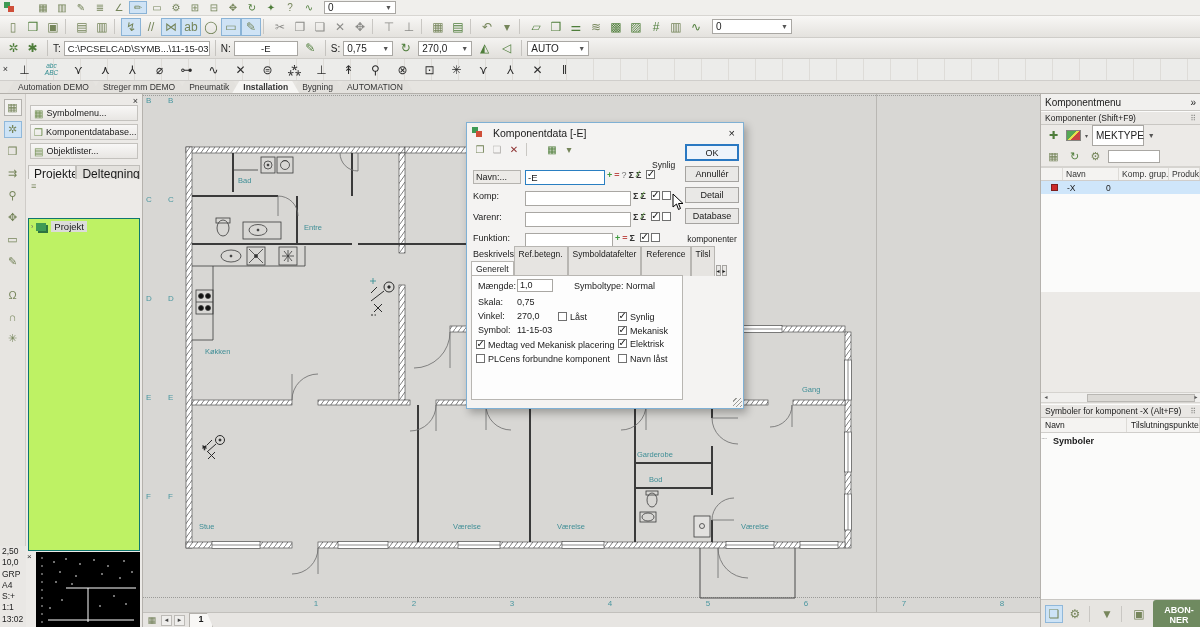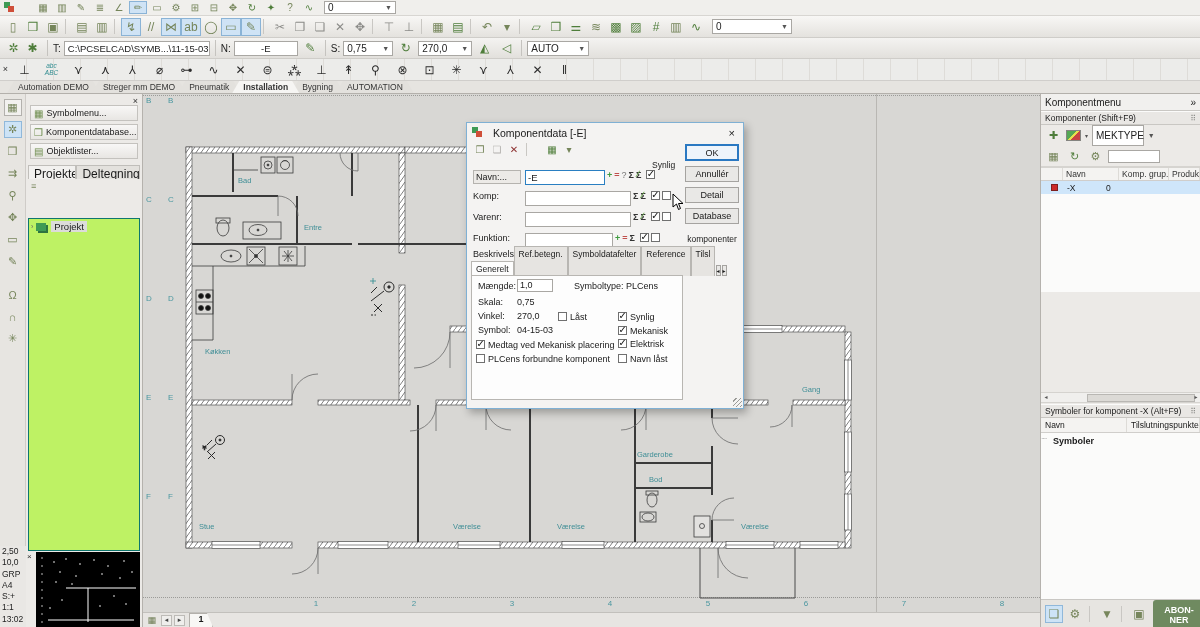--- a/index.html
+++ b/index.html
@@ -712,29 +712,29 @@
           <span class="dtab clip">Tilsl</span>
         </div>
       <span class="tab-arr">◂</span>
       <span class="tab-arr">▸</span>
     </div>
 
     <div class="dlg-panel">
       <span class="dp" style="left:6px;top:5px">Mængde:</span>
       <div class="dp-input" style="left:45px;top:3px"><span>1,0</span></div>
       <span class="dp" style="left:102px;top:5px">Symboltype:</span>
-      <span class="dp" style="left:154px;top:5px">PLCens</span>
+      <span class="dp" style="left:154px;top:5px">Normal</span>
       <span class="dp" style="left:6px;top:21px">Skala:</span>
       <span class="dp" style="left:45px;top:21px">0,75</span>
       <span class="dp" style="left:6px;top:35px">Vinkel:</span>
       <span class="dp" style="left:45px;top:35px">270,0</span>
       <span class="dp" style="left:86px;top:35px"><span class="cb"></span><span class="cbl">Låst</span></span>
       <span class="dp" style="left:146px;top:35px"><span class="cb checked"></span><span class="cbl">Synlig</span></span>
       <span class="dp" style="left:6px;top:49px">Symbol:</span>
-      <span class="dp" style="left:45px;top:49px">04-15-03</span>
+      <span class="dp" style="left:45px;top:49px">11-15-03</span>
       <span class="dp" style="left:146px;top:49px"><span class="cb checked"></span><span class="cbl">Mekanisk</span></span>
       <span class="dp" style="left:4px;top:63px"><span class="cb checked"></span><span class="cbl">Medtag ved Mekanisk placering</span></span>
       <span class="dp" style="left:146px;top:62px"><span class="cb checked"></span><span class="cbl">Elektrisk</span></span>
       <span class="dp" style="left:4px;top:77px"><span class="cb"></span><span class="cbl">PLCens forbundne komponent</span></span>
       <span class="dp" style="left:146px;top:77px"><span class="cb"></span><span class="cbl">Navn låst</span></span>
     </div>
 
     <span class="grip"></span>
     <svg class="cursor" width="13" height="18">
       <polygon points="1,1 1,14 4.5,11 6.5,16.5 8.5,15.5 6.5,10.5 11,10.5" fill="#fff" stroke="#000" stroke-width="1"></polygon>

